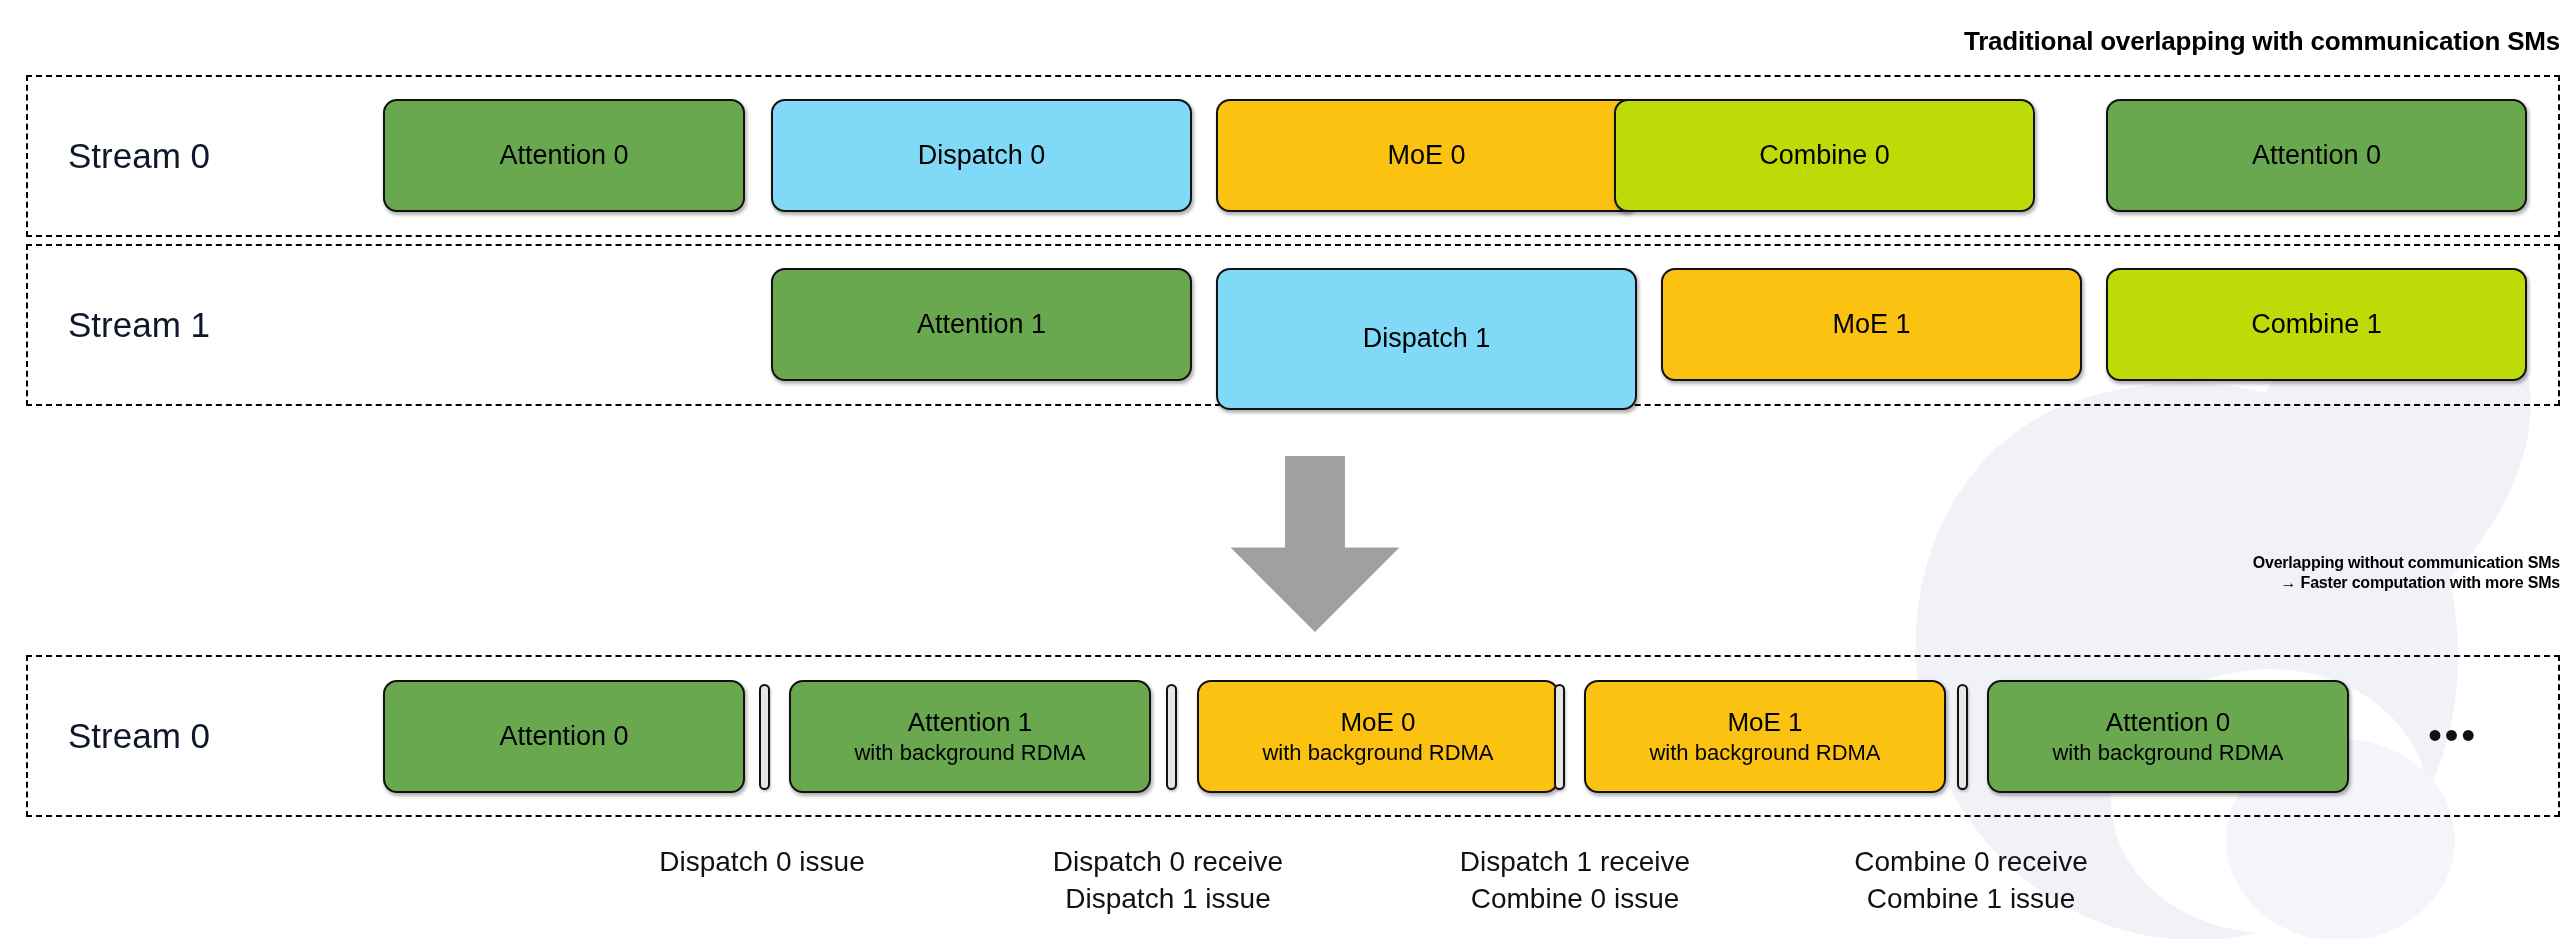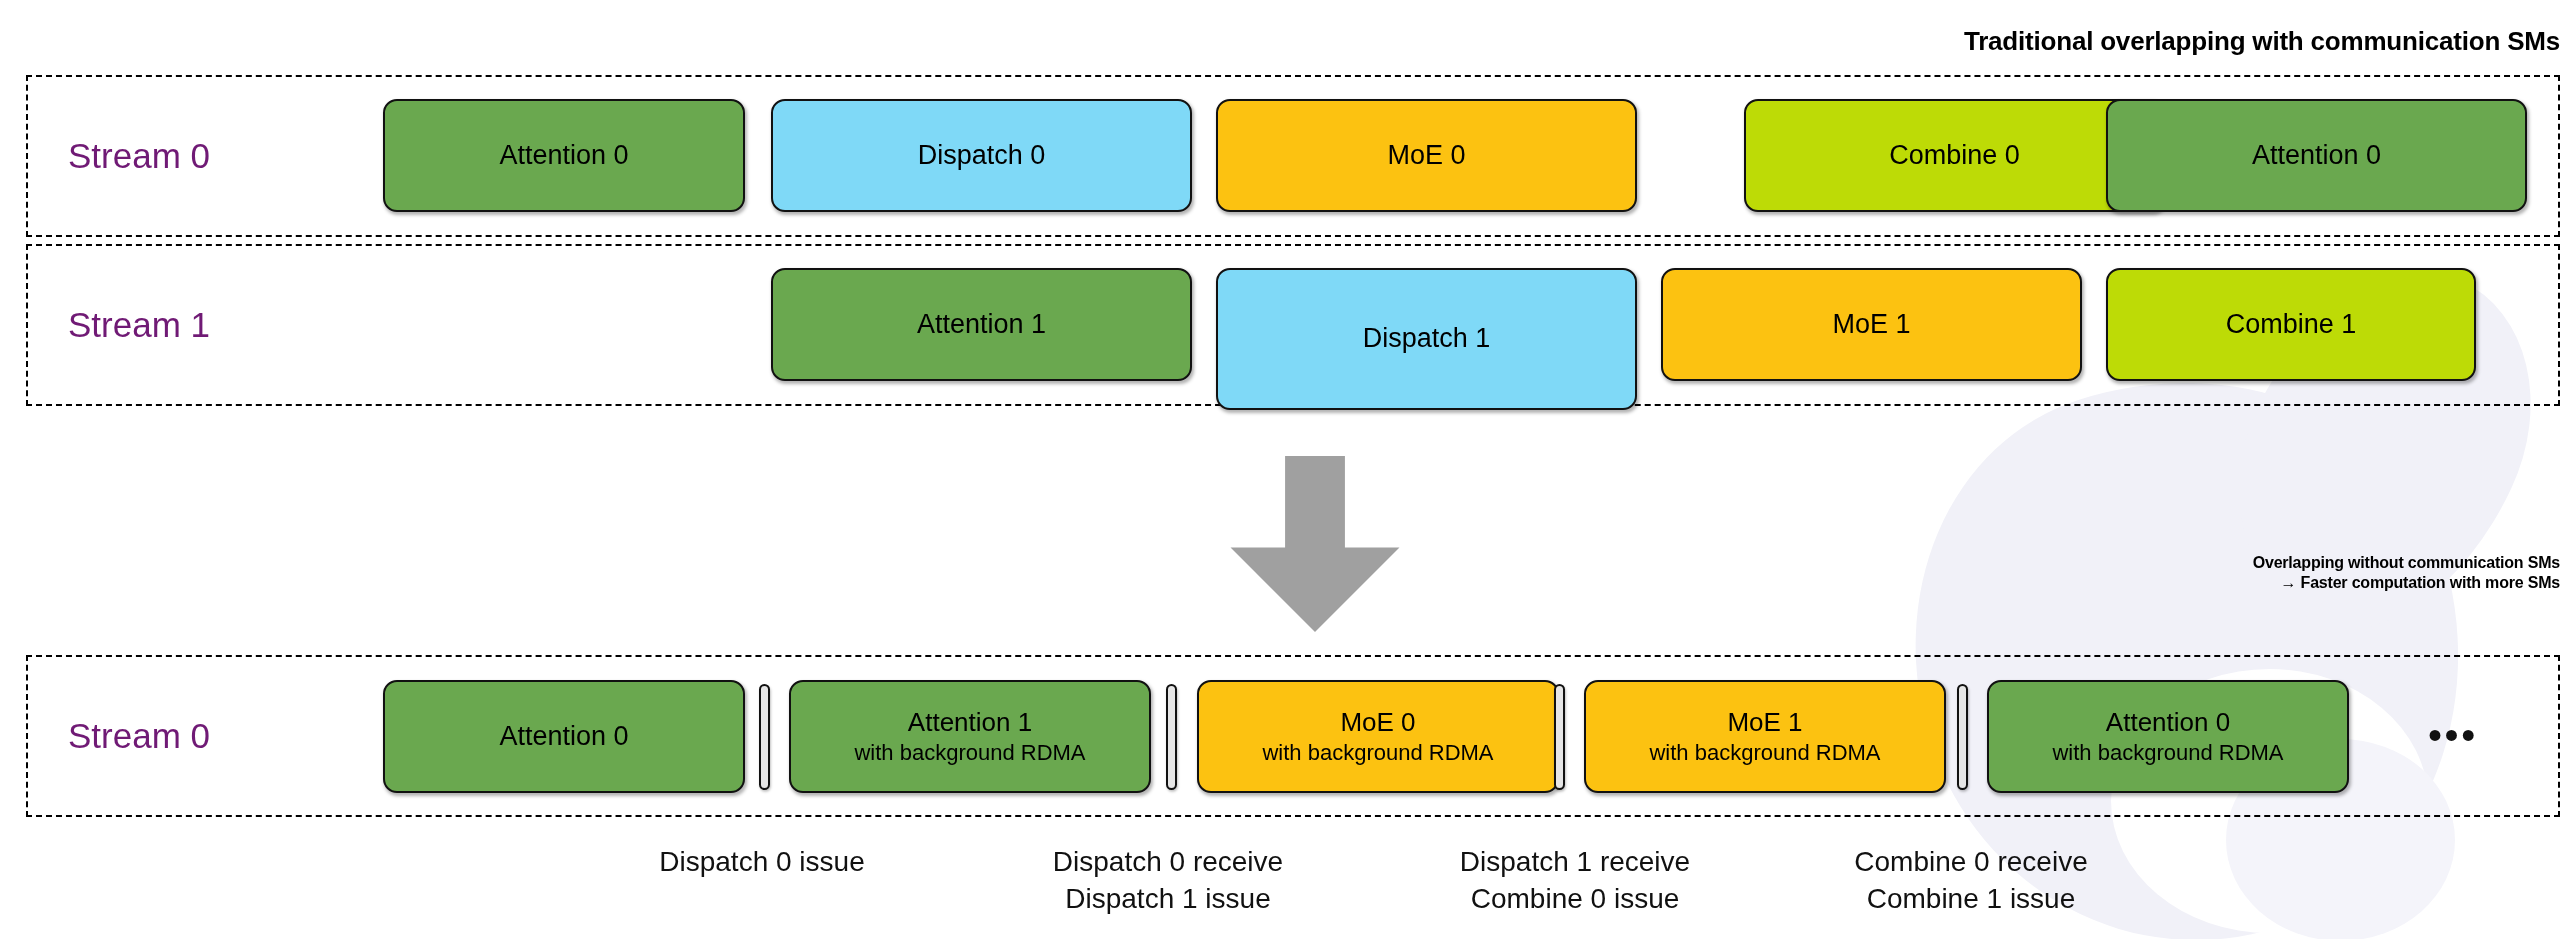--- a/index.html
+++ b/index.html
@@ -81,21 +81,21 @@
   #lane-0 { left: 26px; top: 75px;  width: 2534px; height: 162px; }
   #lane-1 { left: 26px; top: 244px; width: 2534px; height: 162px; }
   #lane-2 { left: 26px; top: 655px; width: 2534px; height: 162px; }
 
   .lane-label {
     position: absolute;
     left: 40px;
     top: 50%;
     transform: translateY(-50%);
     font-size: 35px;
-    color: #701a75;
+    color: #0f172a;
     white-space: nowrap;
   }
 
   
   .block {
     position: absolute;
     box-sizing: border-box;
     border: 2.6px solid #111111;
     border-radius: 14px;
     display: flex;
@@ -193,36 +193,36 @@
 
 <div class="block" style="left: 383px; top: 99px; width: 362px; height: 113px; background: rgb(106, 168, 79);">
       <div class="b-title">Attention 0</div>
     </div>
     <div class="block" style="left: 771px; top: 99px; width: 421px; height: 113px; background: rgb(127, 217, 247);">
       <div class="b-title">Dispatch 0</div>
     </div>
     <div class="block" style="left: 1216px; top: 99px; width: 421px; height: 113px; background: rgb(252, 194, 17);">
       <div class="b-title">MoE 0</div>
     </div>
-    <div class="block" style="left: 1744px; top: 99px; width: 421px; height: 113px; background: rgb(189, 219, 6); justify-content: center;">
+    <div class="block" style="left: 1614px; top: 99px; width: 421px; height: 113px; background: rgb(189, 219, 6); justify-content: center;">
       <div class="b-title">Combine 0</div>
     </div>
     <div class="block" style="left: 2106px; top: 99px; width: 421px; height: 113px; background: rgb(106, 168, 79);">
       <div class="b-title">Attention 0</div>
     </div>
     <div class="block" style="left: 771px; top: 268px; width: 421px; height: 113px; background: rgb(106, 168, 79);">
       <div class="b-title">Attention 1</div>
     </div>
     <div class="block" style="left: 1216px; top: 268px; width: 421px; height: 142px; background: rgb(127, 217, 247);">
       <div class="b-title">Dispatch 1</div>
     </div>
     <div class="block" style="left: 1661px; top: 268px; width: 421px; height: 113px; background: rgb(252, 194, 17);">
       <div class="b-title">MoE 1</div>
     </div>
-    <div class="block" style="left: 2106px; top: 268px; width: 370px; height: 113px; background: rgb(189, 219, 6);">
+    <div class="block" style="left: 2106px; top: 268px; width: 421px; height: 113px; background: rgb(189, 219, 6);">
       <div class="b-title">Combine 1</div>
     </div>
     <div class="block" style="left: 383px; top: 680px; width: 362px; height: 113px; background: rgb(106, 168, 79);">
       <div class="b-title">Attention 0</div>
     </div>
     <div class="block has-sub" style="left: 789px; top: 680px; width: 362px; height: 113px; background: rgb(106, 168, 79);">
       <div class="b-title">Attention 1</div>
       <div class="b-sub">with background RDMA</div>
     </div>
     <div class="block has-sub" style="left: 1197px; top: 680px; width: 362px; height: 113px; background: rgb(252, 194, 17);">

